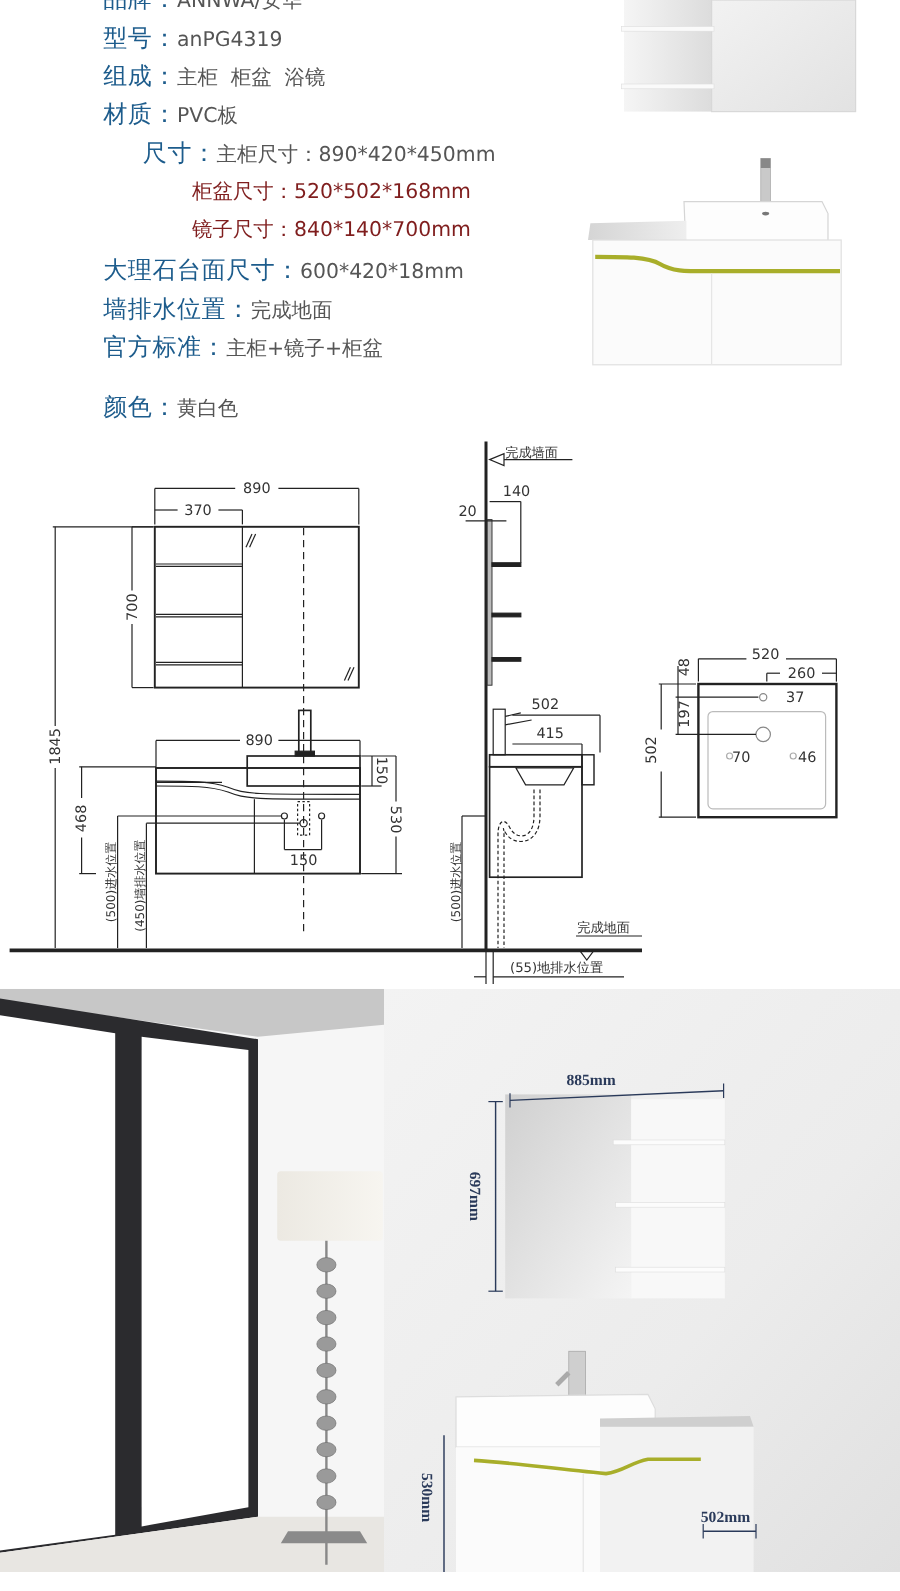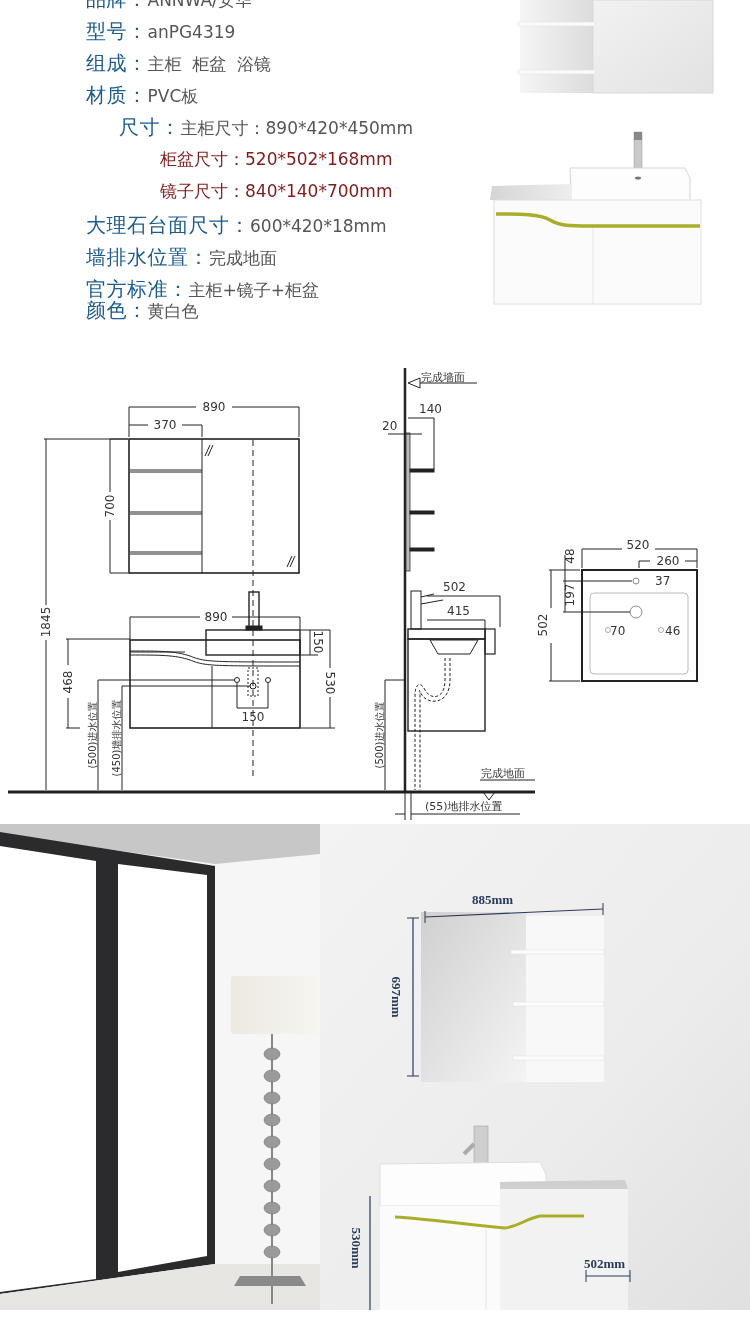--- a/index.html
+++ b/index.html
@@ -45,21 +45,21 @@
   <div class="sub" style="top:194px;">镜子尺寸：840*140*700mm</div>
   <div class="row" style="top:226px;">
     <span class="lbl">大理石台面尺寸：</span><span class="val">600*420*18mm</span>
   </div>
   <div class="row" style="top:258px;">
     <span class="lbl">墙排水位置：</span><span class="val">完成地面</span>
   </div>
   <div class="row" style="top:290px;">
     <span class="lbl">官方标准：</span><span class="val">主柜+镜子+柜盆</span>
   </div>
-  <div class="row" style="top:311px;text-align:right;">
+  <div class="row" style="top:340px;text-align:right;">
     <span class="lbl">颜色：</span><span class="val">黄白色</span>
   </div>
 </div>
 
 <div class="prod-photo">
   <svg width="250" height="310" viewBox="0 0 250 310">
     <defs>
       <linearGradient id="mirrorG" x1="0" y1="0" x2="1" y2="1">
         <stop offset="0" stop-color="#f2f2f2"></stop>
           <stop offset="1" stop-color="#e2e2e2"></stop>

